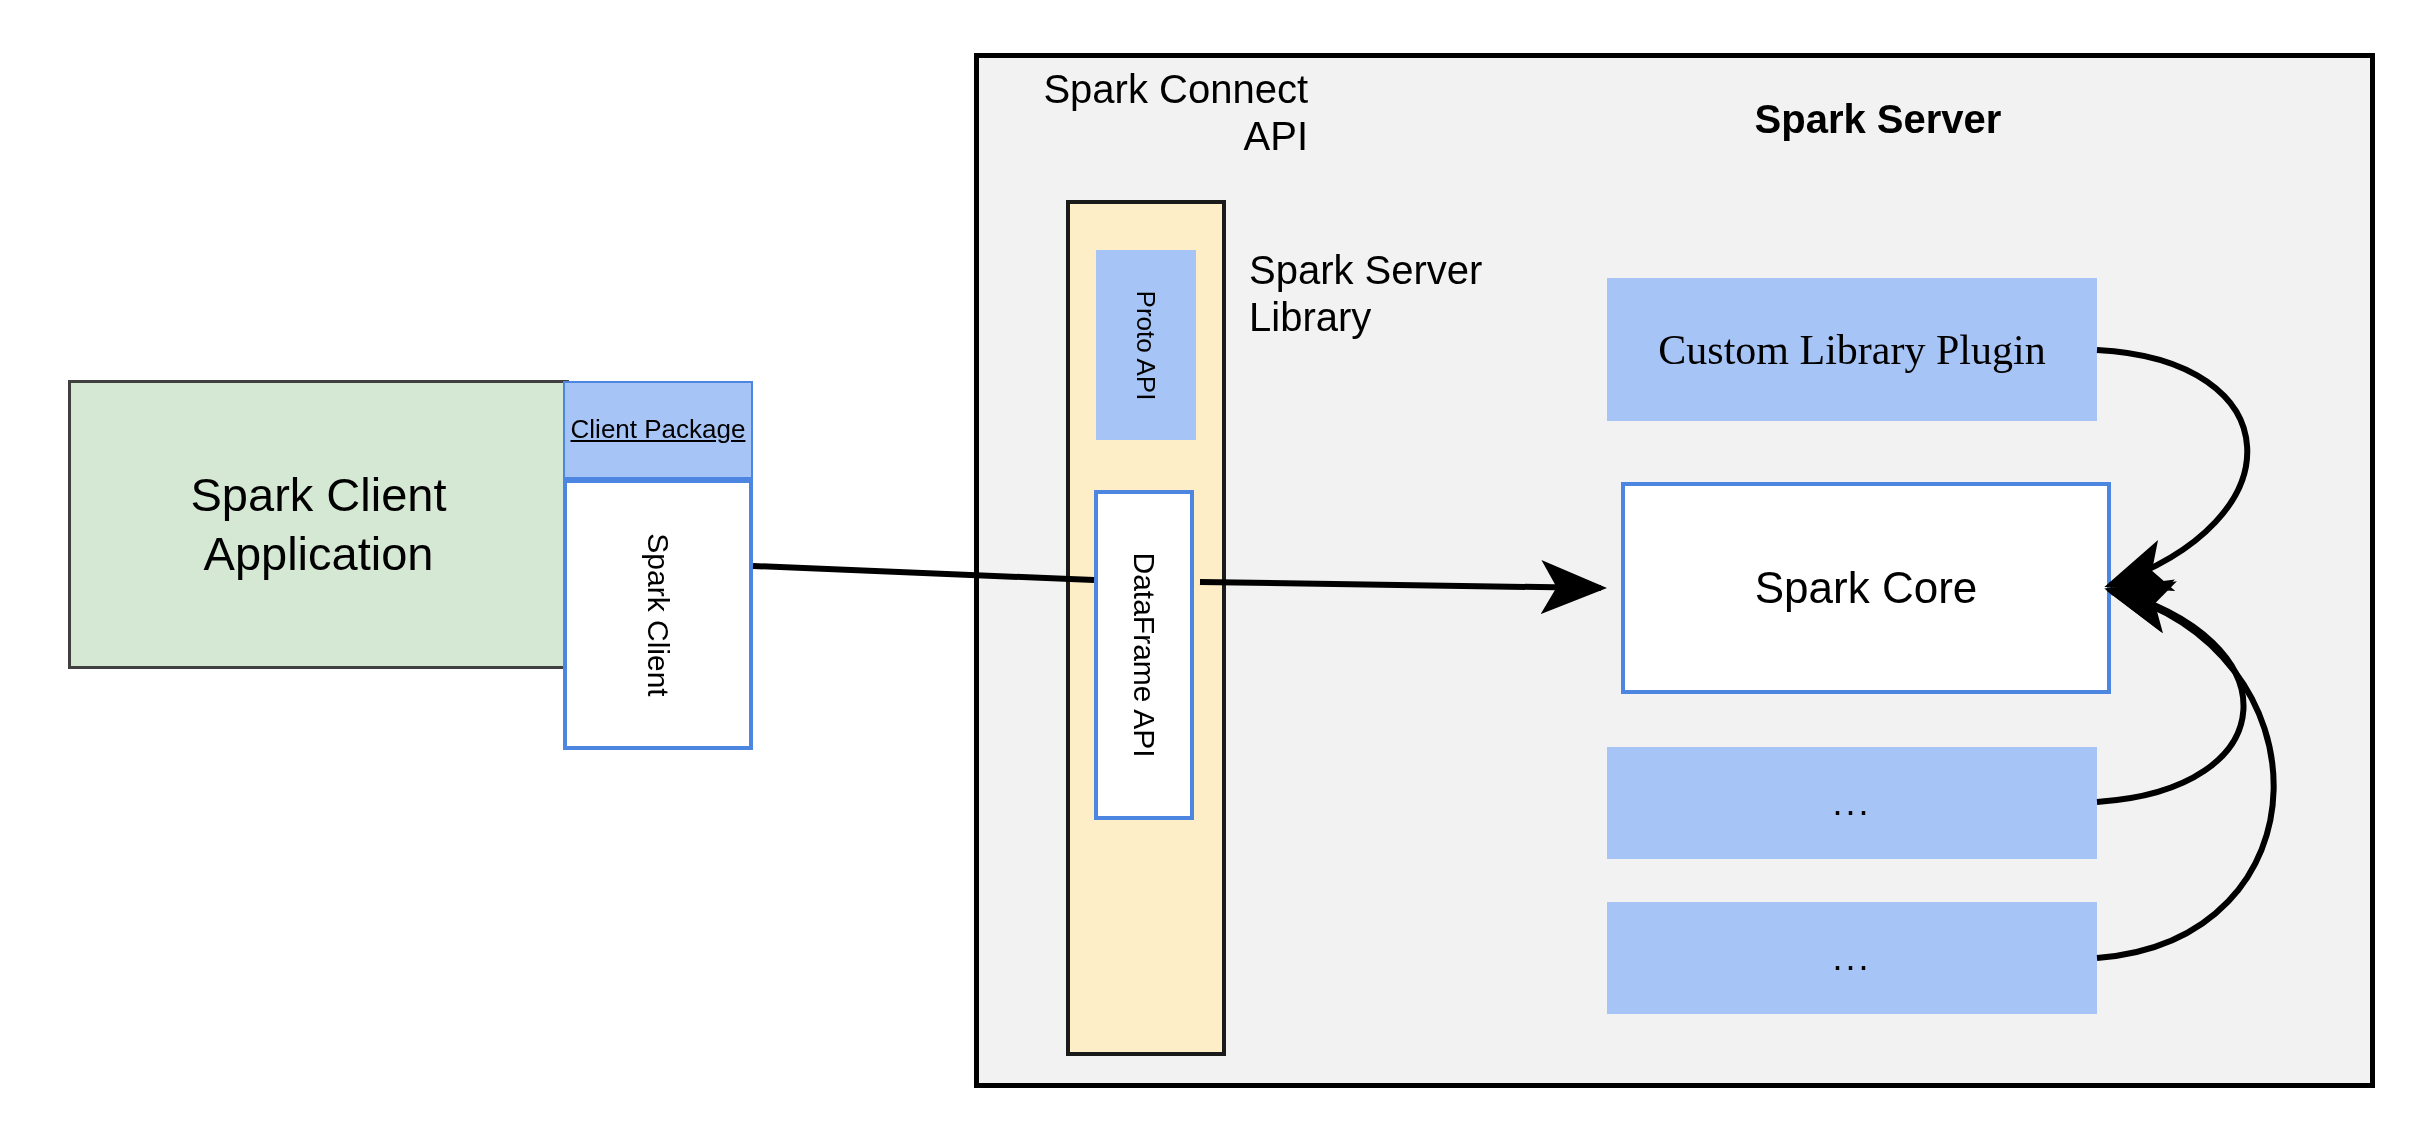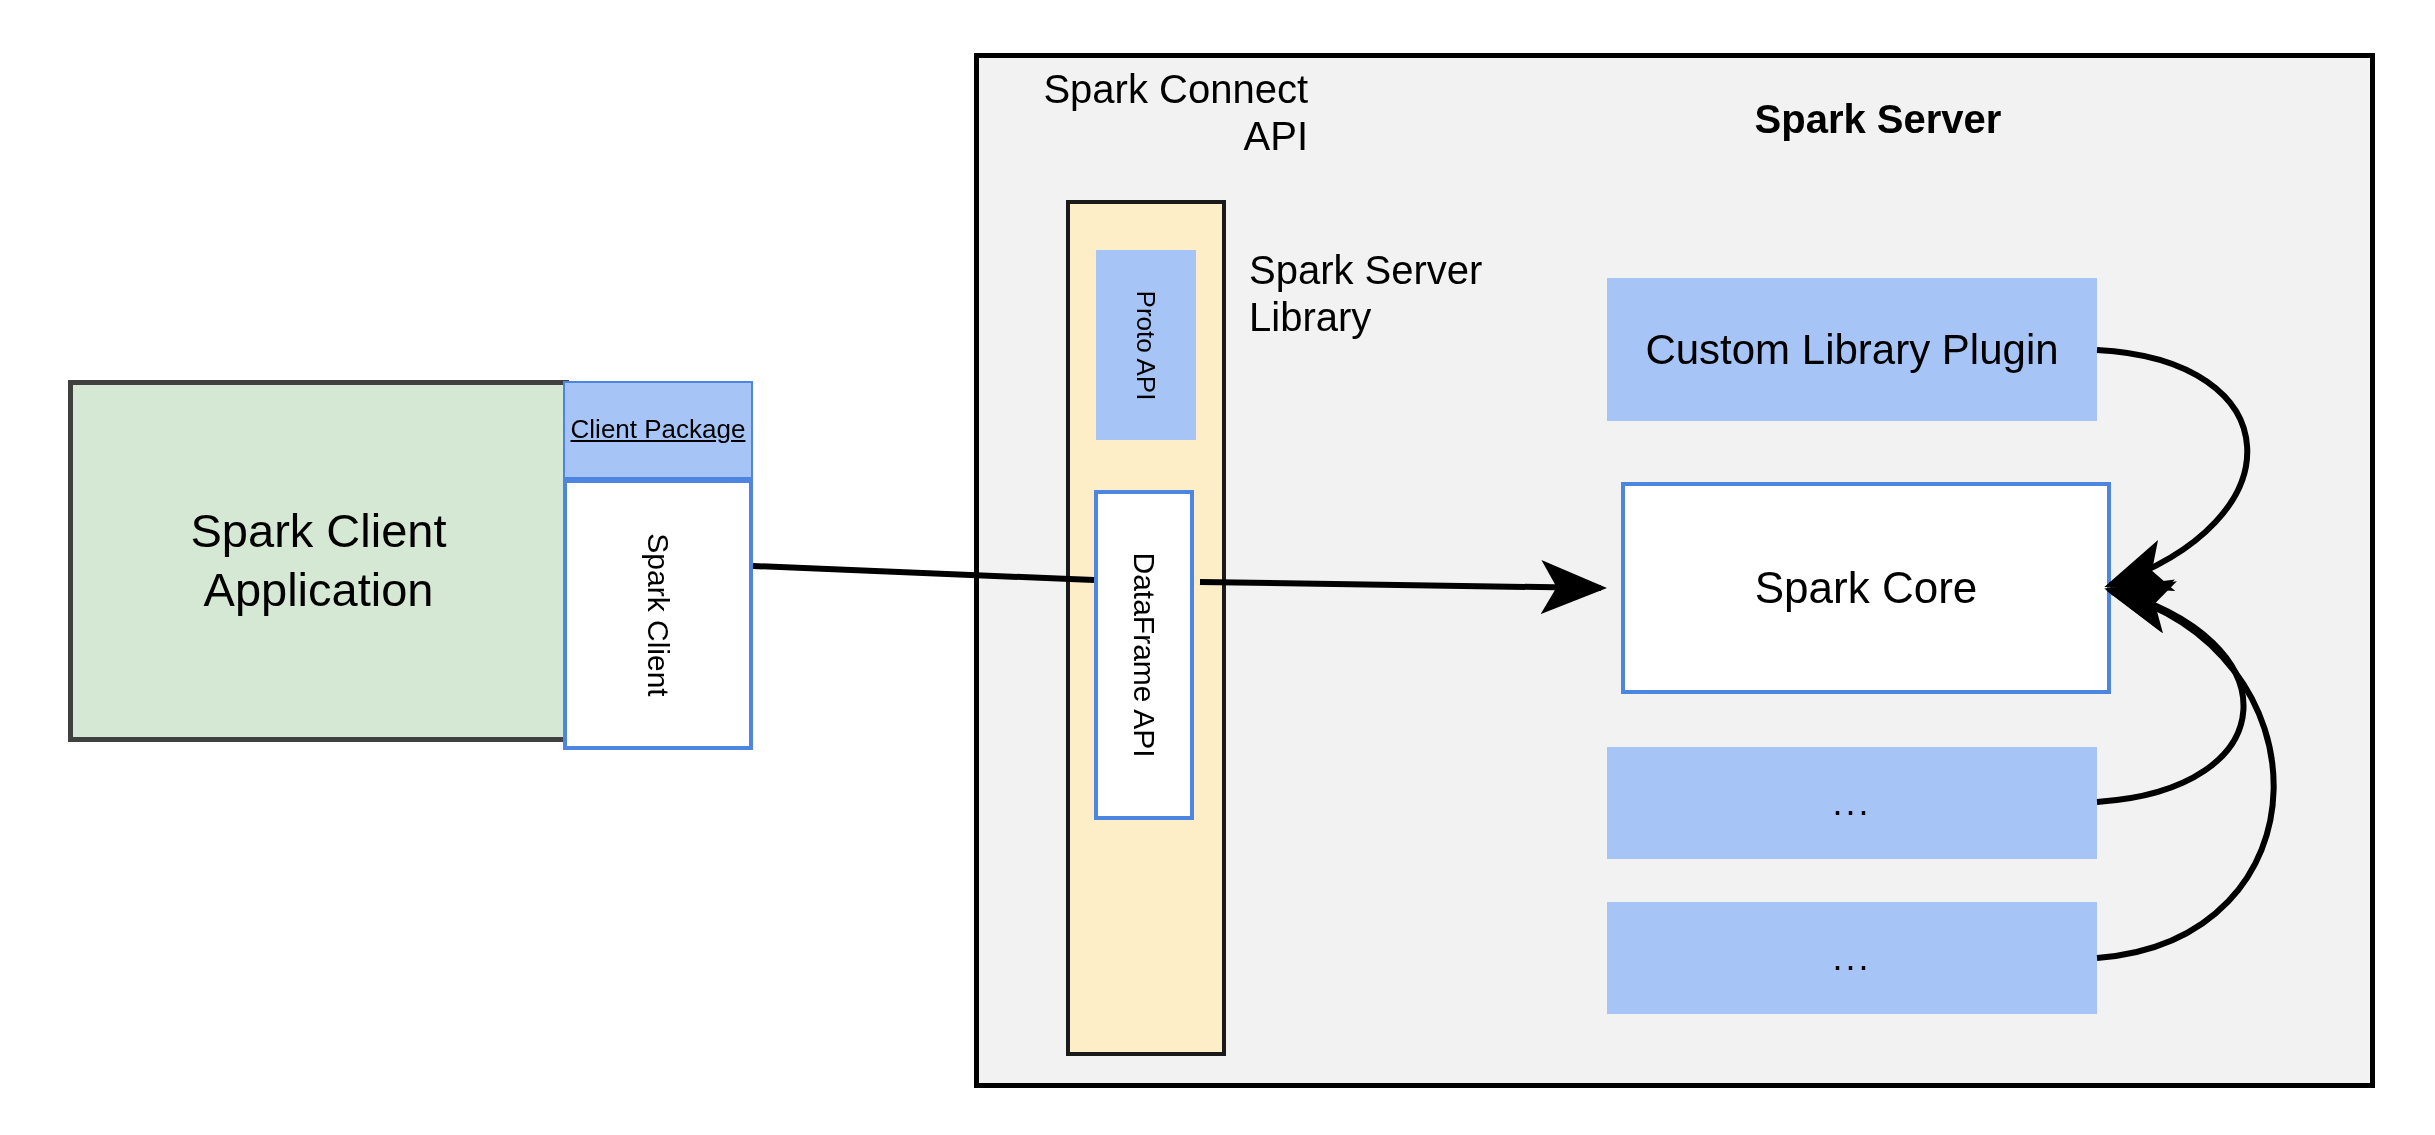--- a/index.html
+++ b/index.html
@@ -29,23 +29,23 @@
   .label {
     position: absolute;
     color: #000000;
     white-space: pre-line;
     line-height: 1.18;
   }
 
   
   #client-app-box {
     left: 68px;  top: 380px;
-    width: 501px; height: 362px;
+    width: 501px; height: 289px;
     background: #d5e8d4;
-    border: 5px solid #404040;
+    border: 3px solid #404040;
   }
   #client-app-label {
     font-size: 47px;
     color: #000000;
     line-height: 1.25;
   }
 
   #client-package-box {
     left: 563px; top: 381px;
     width: 190px; height: 98px;
@@ -134,21 +134,21 @@
     white-space: nowrap;
   }
 
   
   #custom-library-plugin-box {
     left: 1607px; top: 278px;
     width: 490px; height: 143px;
     background: #a6c4f5;
     border: none;
   }
-  #custom-library-plugin-label { font-size: 42px; }
+  #custom-library-plugin-label { font-size: 42px; font-family: Liberation Serif, serif; }
 
   #spark-core-box {
     left: 1605px; top: 482px;
     width: 490px; height: 212px;
     background: #ffffff;
     border: 4px solid #4d86e0;
     margin-left: 16px;
   }
   #spark-core-label { font-size: 44px; }
 

